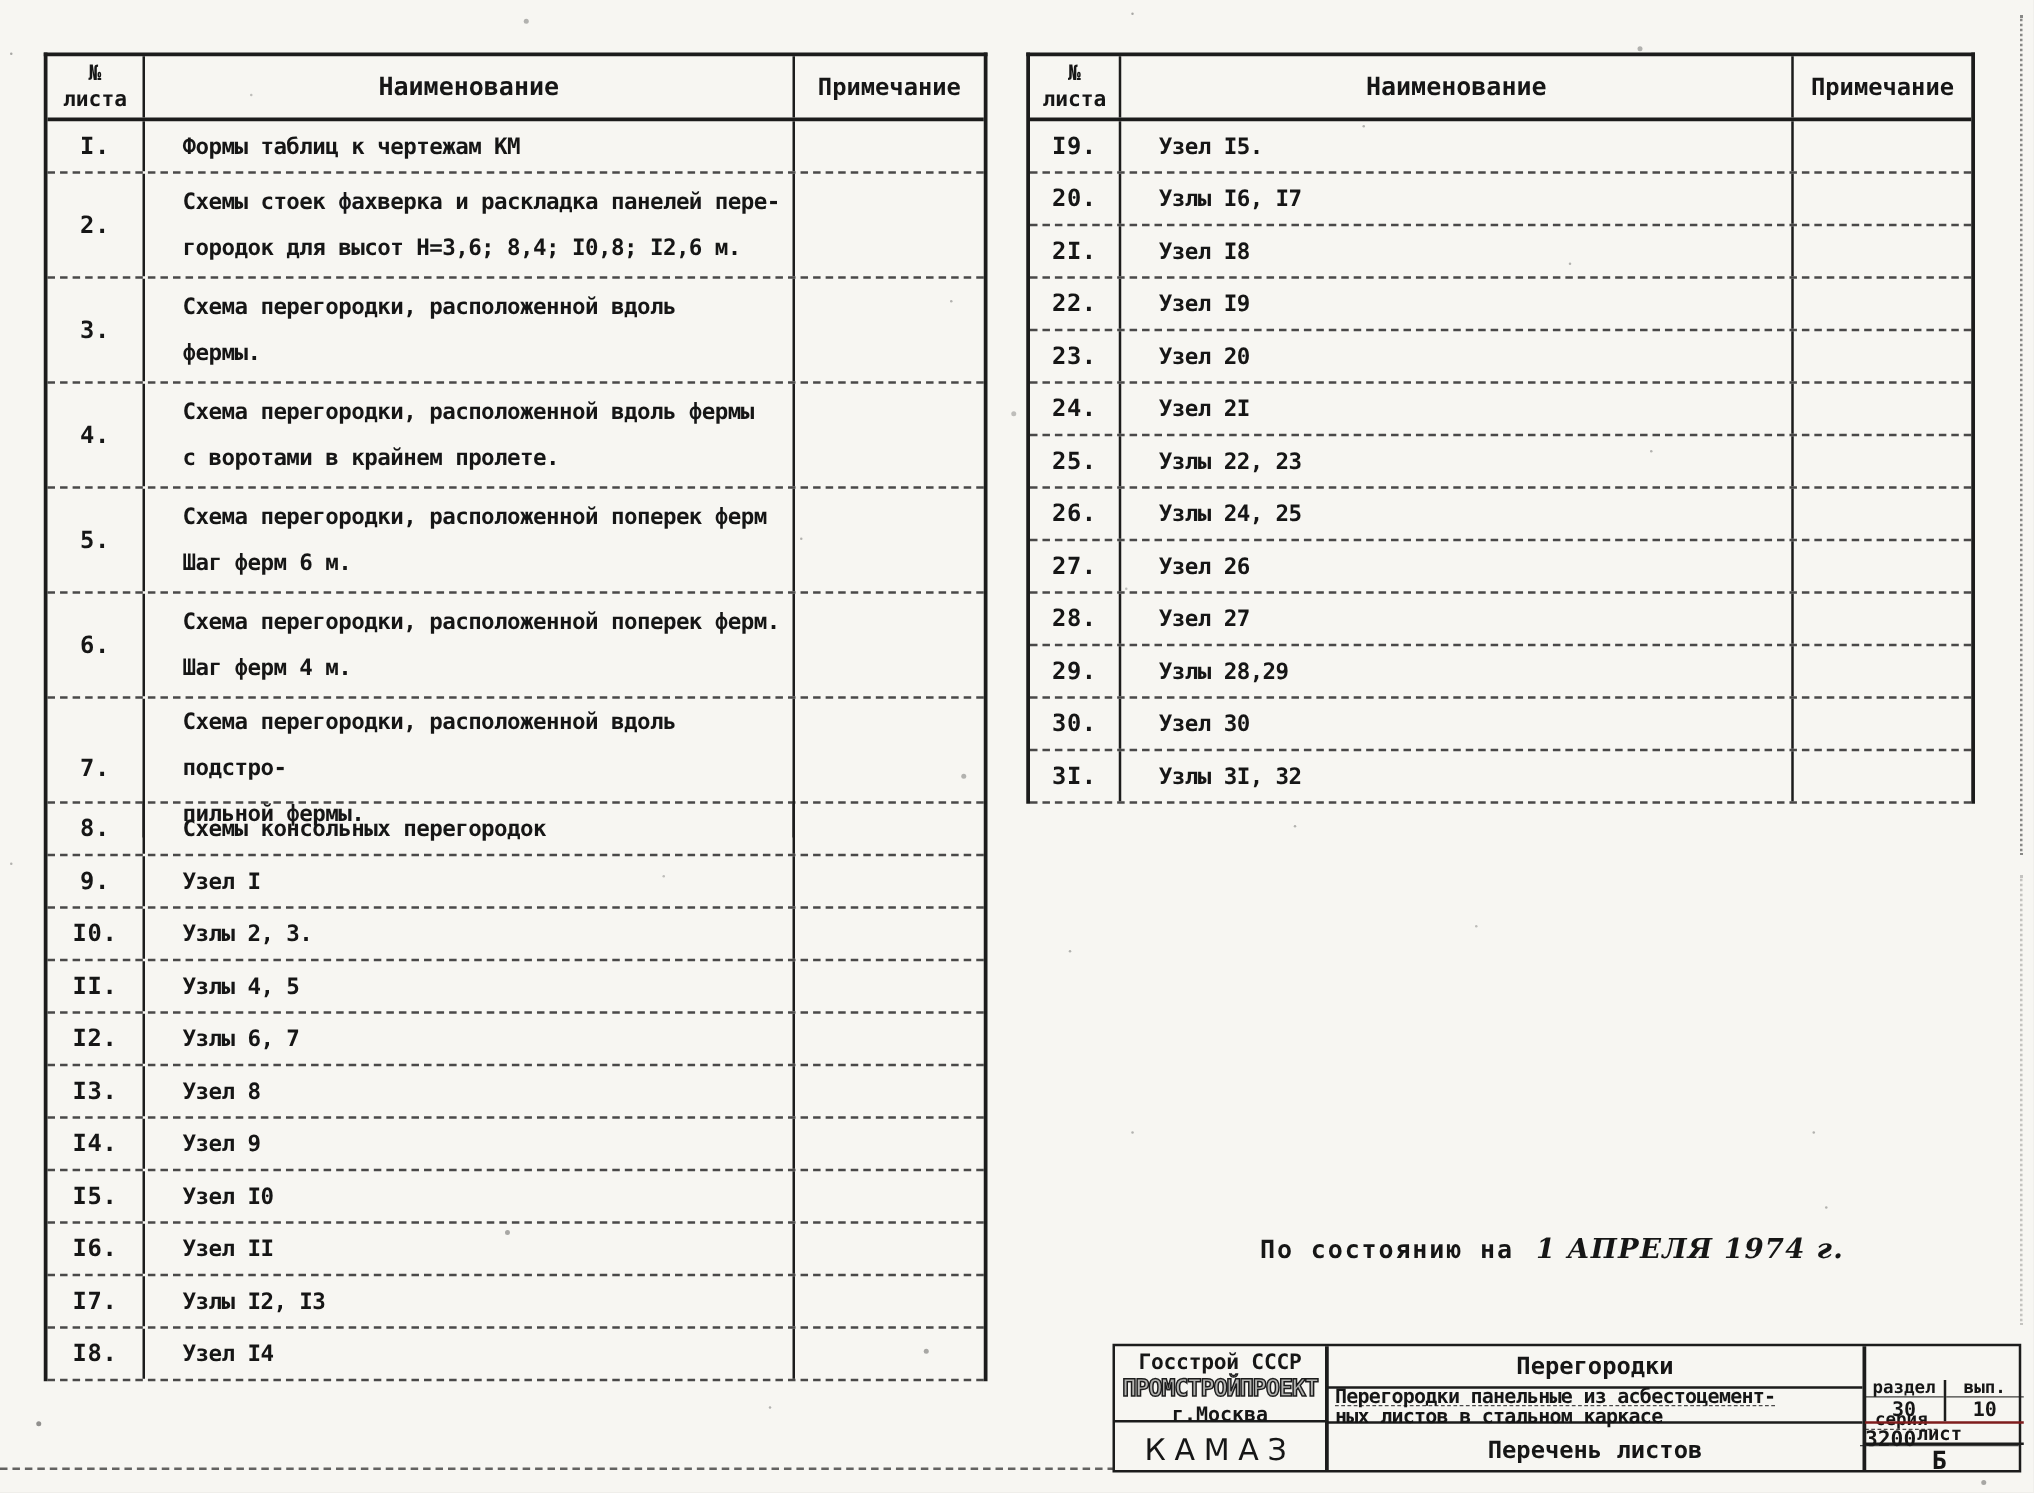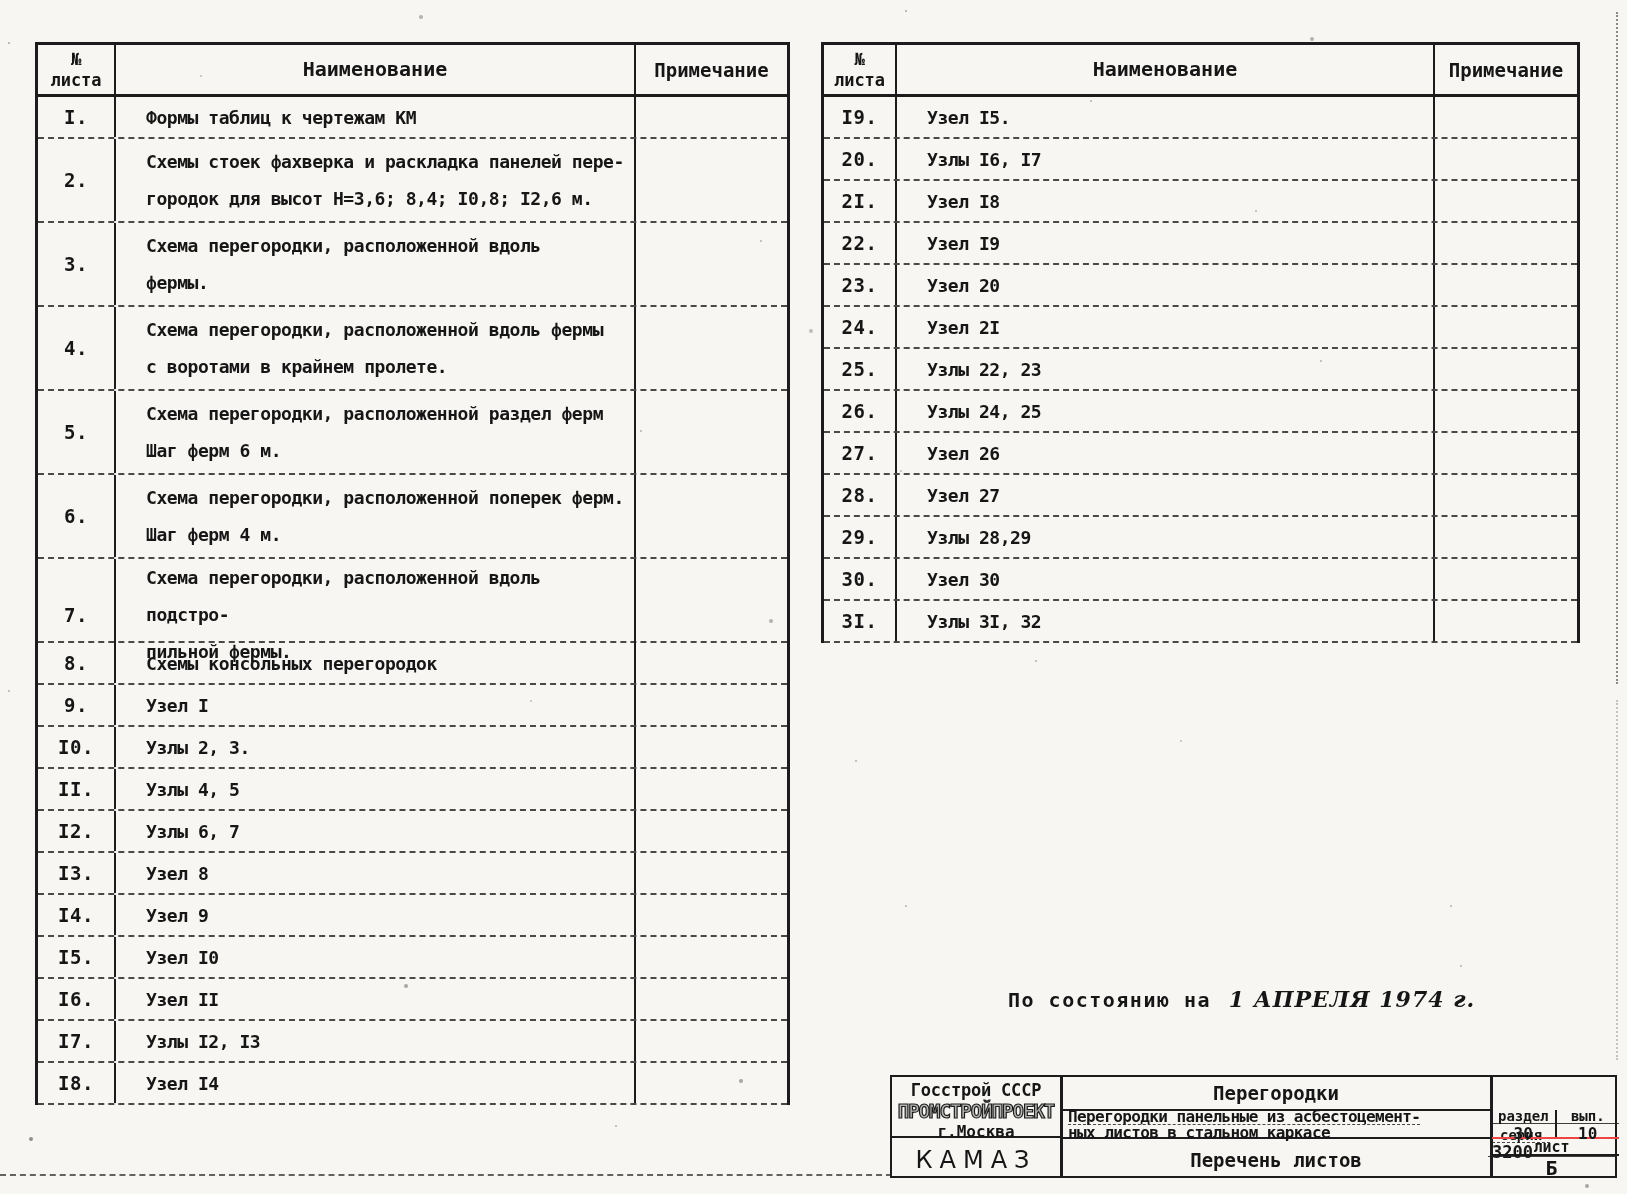--- a/index.html
+++ b/index.html
@@ -67,21 +67,21 @@
   .tb-mid2 .u { display:inline-block; border-bottom: 1.5px dashed rgba(30,30,30,.8); }
   .tb-mid3 { position: absolute; left: 170px; top: 62px; width: 428px; height: 41px;
              display:flex; align-items:center; justify-content:center;
              font-size: 19px; font-weight: 700; }
   .tb-ser  { position: absolute; left: 600px; top: 0; width: 127px; height: 31px;
              border-bottom: 2px solid #1c1c1c; text-align:left;margin-top:48px; }
   .tb-ser .lab { font-size: 14px; font-weight: 700; line-height: 14px;
                  border-bottom: 1.5px dashed rgba(30,30,30,.8); display:inline-block; padding:0 8px; }
   .tb-ser .val { font-size: 17px; font-weight: 700; line-height: 16px; }
   .tb-rv { position: absolute; left: 600px; top: 33px; width: 127px; height: 29px;
-           border-bottom: 2px solid #ef4444; display: flex; }
+           border-bottom: 2px solid #7f1d1d; display: flex; align-items: flex-end; }
   .tb-rv .box { flex: 1; text-align: center; }
   .tb-rv .box + .box { border-left: 2px solid #1c1c1c; }
   .tb-rv .lab { font-size: 14px; font-weight: 700; line-height: 13px;
                 border-bottom: 1.5px solid rgba(30,30,30,.85); display:block; }
   .tb-rv .val { font-size: 16px; font-weight: 700; line-height: 14px; }
   .tb-list { position: absolute; left: 596px; top: 62px; width: 127px; height: 41px; text-align:center; }
   .tb-list .lab { font-size: 15px; font-weight: 700; line-height: 17px;
                   border-bottom: 1.5px solid rgba(30,30,30,.85); display:block; }
   .tb-list .val { font-size: 20px; font-weight: 700; line-height: 22px; }
   
@@ -153,21 +153,21 @@
           <div class="cell num">4.</div>
           <div class="cell name">
             <div>Схема перегородки, расположенной вдоль фермы</div>
             <div>с воротами в крайнем пролете.</div>
           </div>
           <div class="cell note"></div>
         </div>
         <div class="row tall">
           <div class="cell num">5.</div>
           <div class="cell name">
-            <div>Схема перегородки, расположенной раздел ферм</div>
+            <div>Схема перегородки, расположенной поперек ферм</div>
             <div>Шаг ферм 6 м.</div>
           </div>
           <div class="cell note"></div>
         </div>
         <div class="row tall">
           <div class="cell num">6.</div>
           <div class="cell name">
             <div>Схема перегородки, расположенной поперек ферм.</div>
             <div>Шаг ферм 4 м.</div>
           </div>

